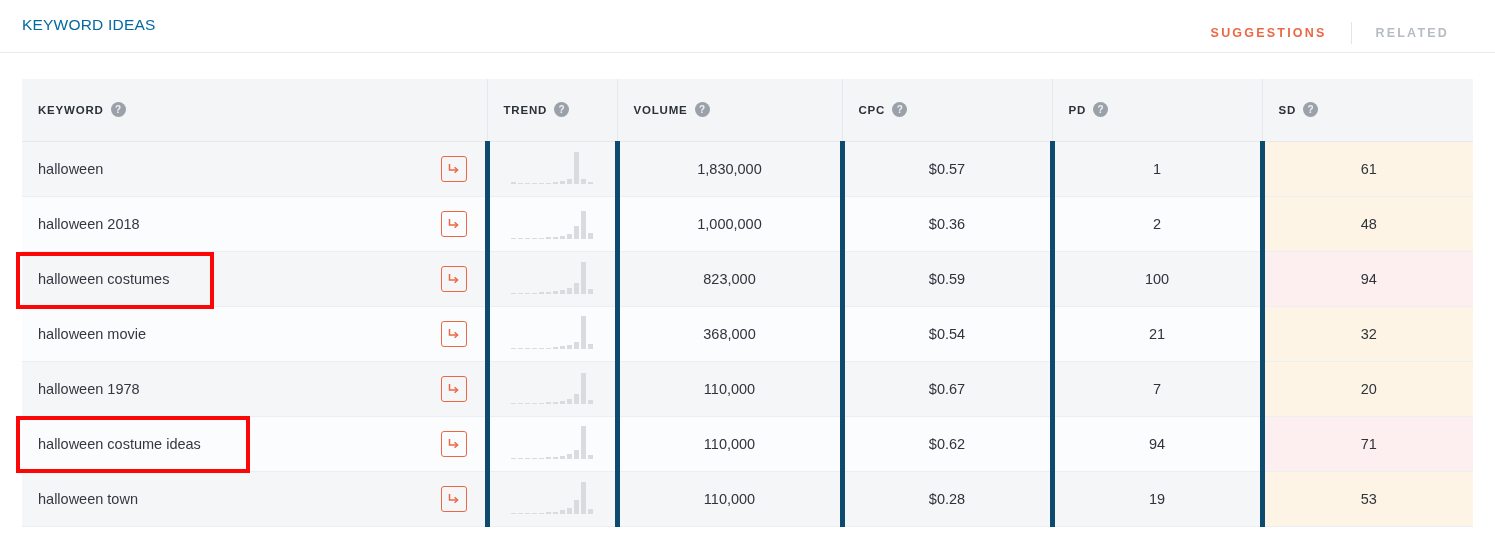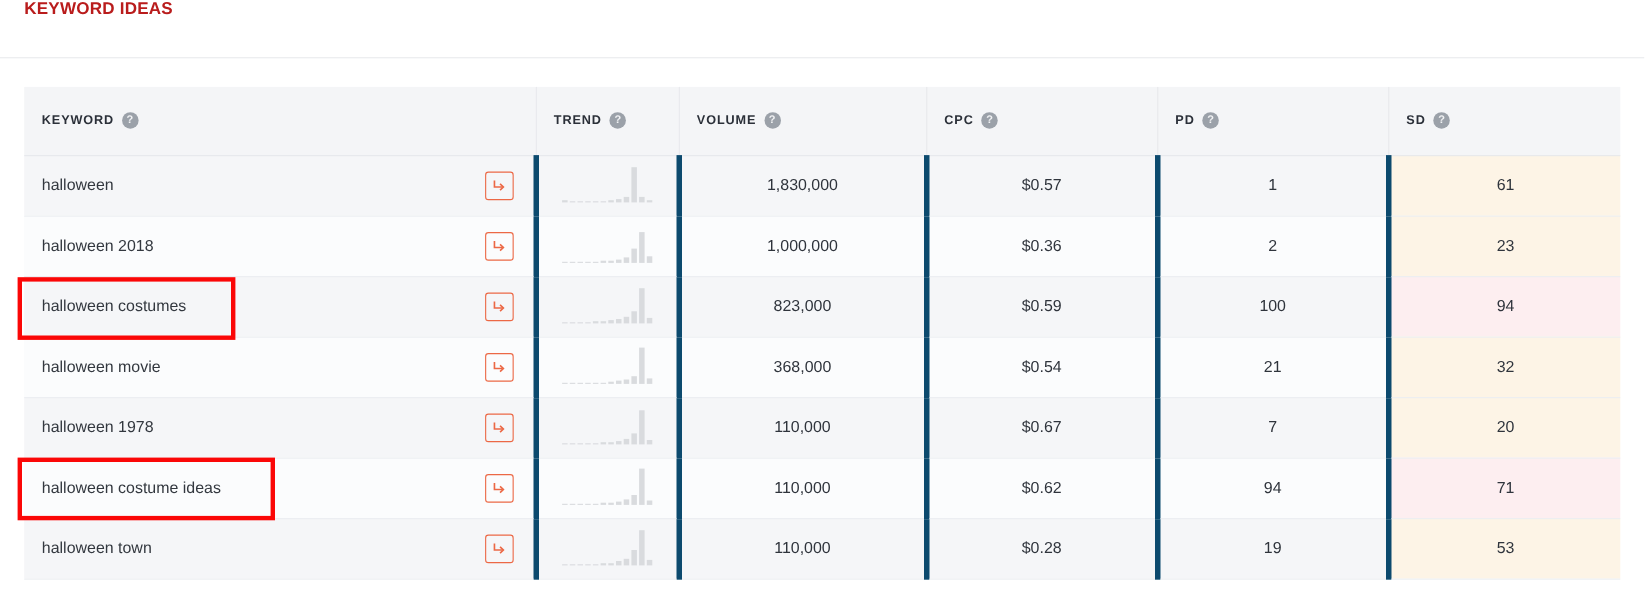--- a/index.html
+++ b/index.html
@@ -24,24 +24,24 @@
     position: relative;
     height: 53px;
     padding: 0 22px;
     display: flex;
     align-items: flex-start;
     justify-content: space-between;
     border-bottom: 1px solid #e9eaed;
   }
   .panel-title {
     font-size: 15.5px;
-    font-weight: bold;
+    font-weight: normal;
     letter-spacing: 0.2px;
-    color: #b91c1c;
-    margin-top: 0;
+    color: #0369a1;
+    margin-top: 16px;
     white-space: nowrap;
   }
   .tabs {
     display: flex;
     align-items: center;
     margin-top: 22px;
   }
   .tab {
     font-size: 12.5px;
     font-weight: bold;
@@ -174,20 +174,25 @@
     z-index: 30;
   }
 </style>
 </head>
 <body>
 
 <div class="page">
 
   <div class="panel-head">
     <div class="panel-title">KEYWORD IDEAS</div>
+    <div class="tabs">
+      <div class="tab active">SUGGESTIONS</div>
+      <div class="tab-divider"></div>
+      <div class="tab inactive">RELATED</div>
+    </div>
   </div>
 
   <div class="table-wrap">
     <table class="kw">
       <colgroup>
         <col class="c-keyword">
           <col class="c-trend">
           <col class="c-volume">
         <col class="c-cpc">
           <col class="c-pd">
@@ -291,21 +296,21 @@
                 <span style="height: 3px;"></span>
                 <span style="height: 5px;"></span>
                 <span style="height: 13px;"></span>
                 <span style="height: 28px;"></span>
                 <span style="height: 6px;"></span>
               </div>
             </td>
             <td class="num">1,000,000</td>
             <td class="num">$0.36</td>
             <td class="num">2</td>
-            <td class="num sd-warm">23</td>
+            <td class="num sd-warm">48</td>
           </tr>
           <tr class="odd">
             <td>
               <div class="kw-cell">
                 <span class="kw-text">halloween costumes</span>
                 <span class="arrow-btn">
                   <svg width="15" height="15" viewBox="0 0 15 15">
                     <path d="M3.5 3 L3.5 9 L11 9" fill="none" stroke="#ec6845" stroke-width="1.5"></path>
                     <path d="M8.6 6.2 L11.6 9 L8.6 11.8" fill="none" stroke="#ec6845" stroke-width="1.5"></path>
                   </svg>

